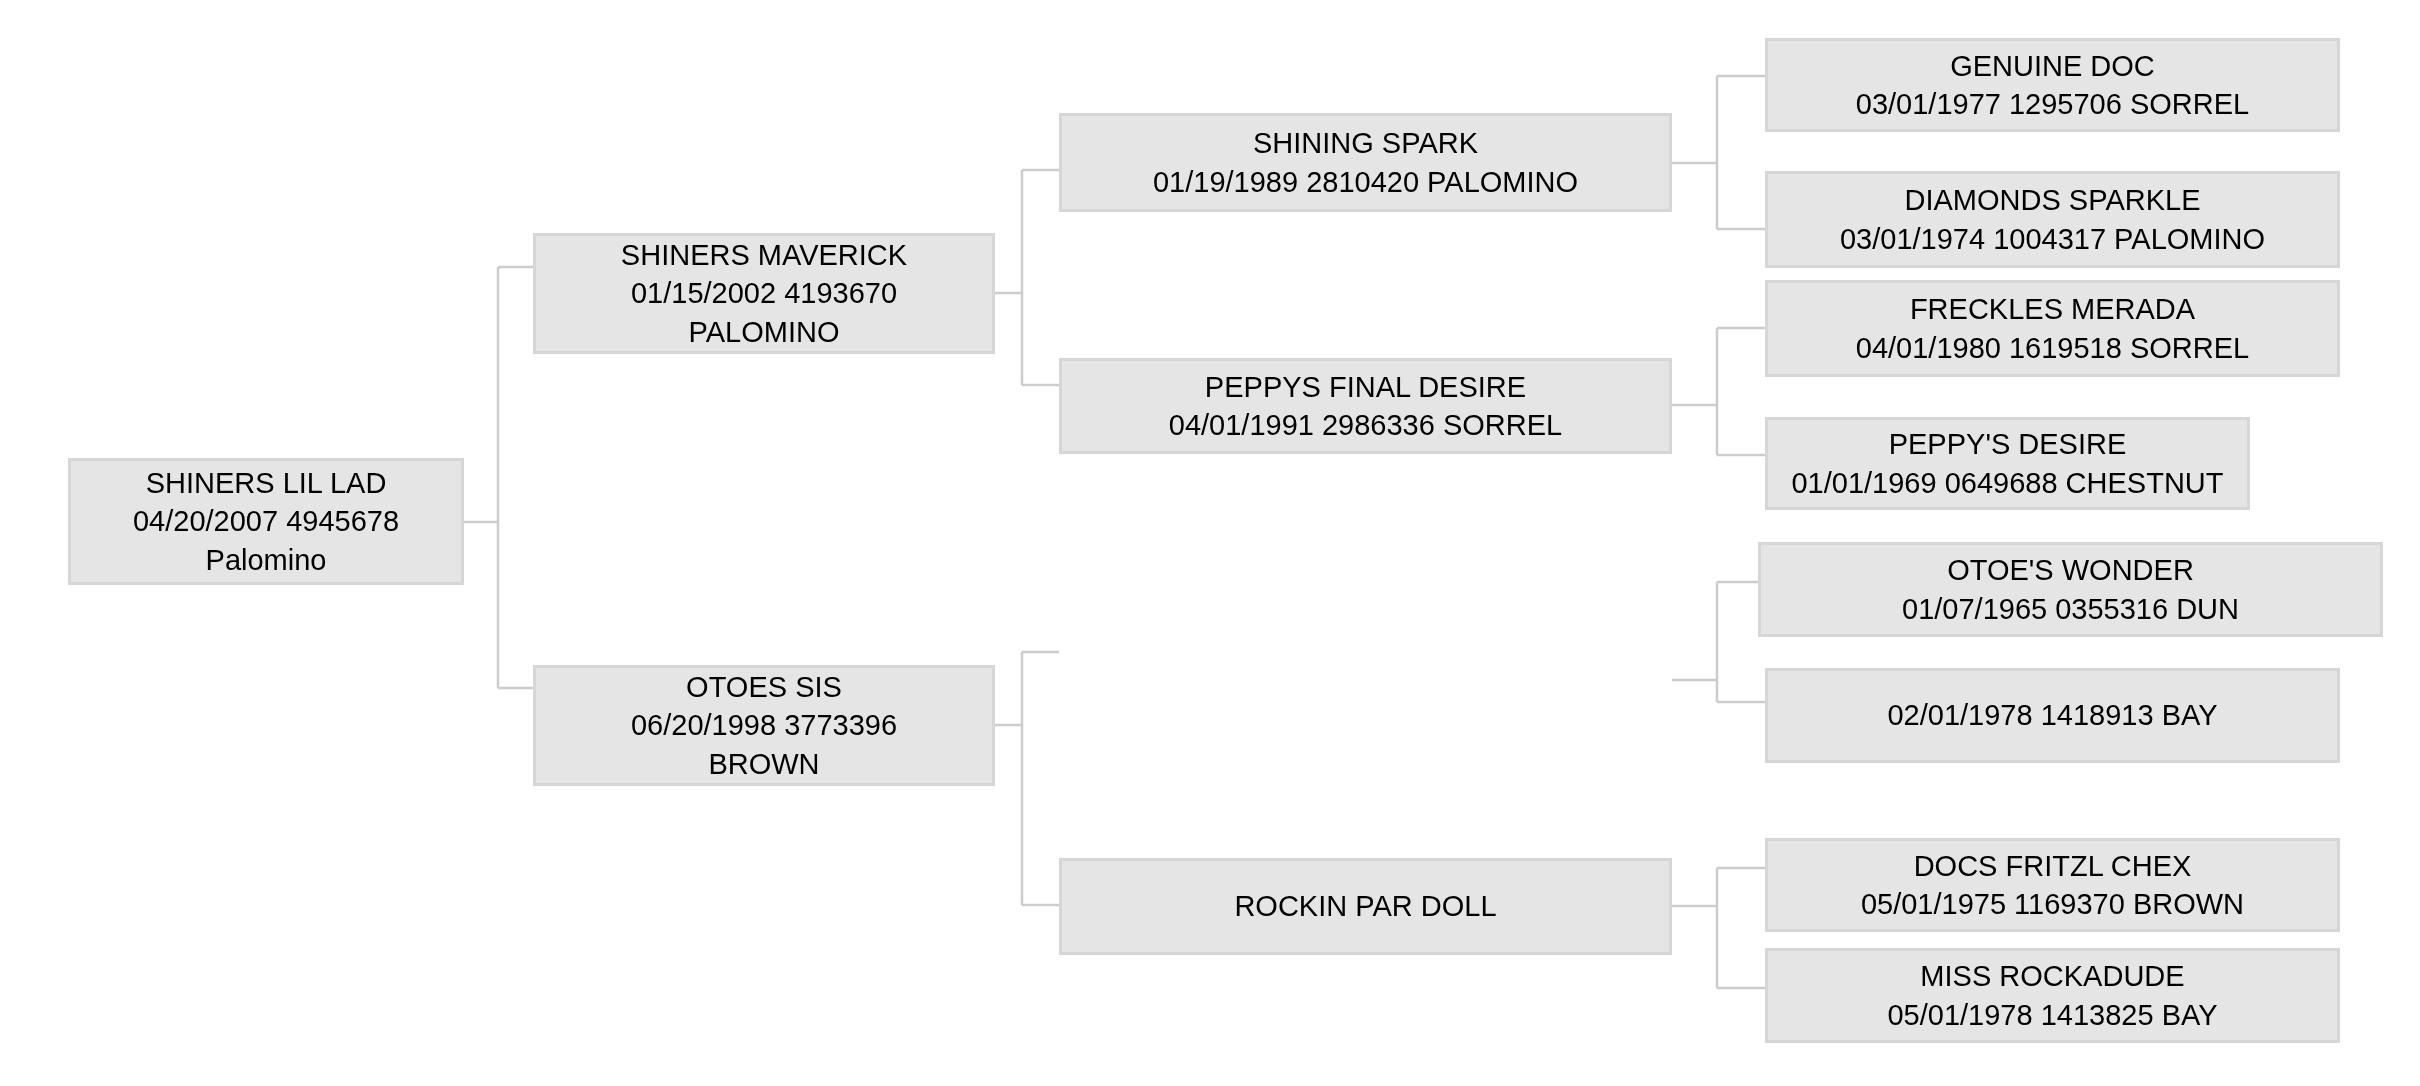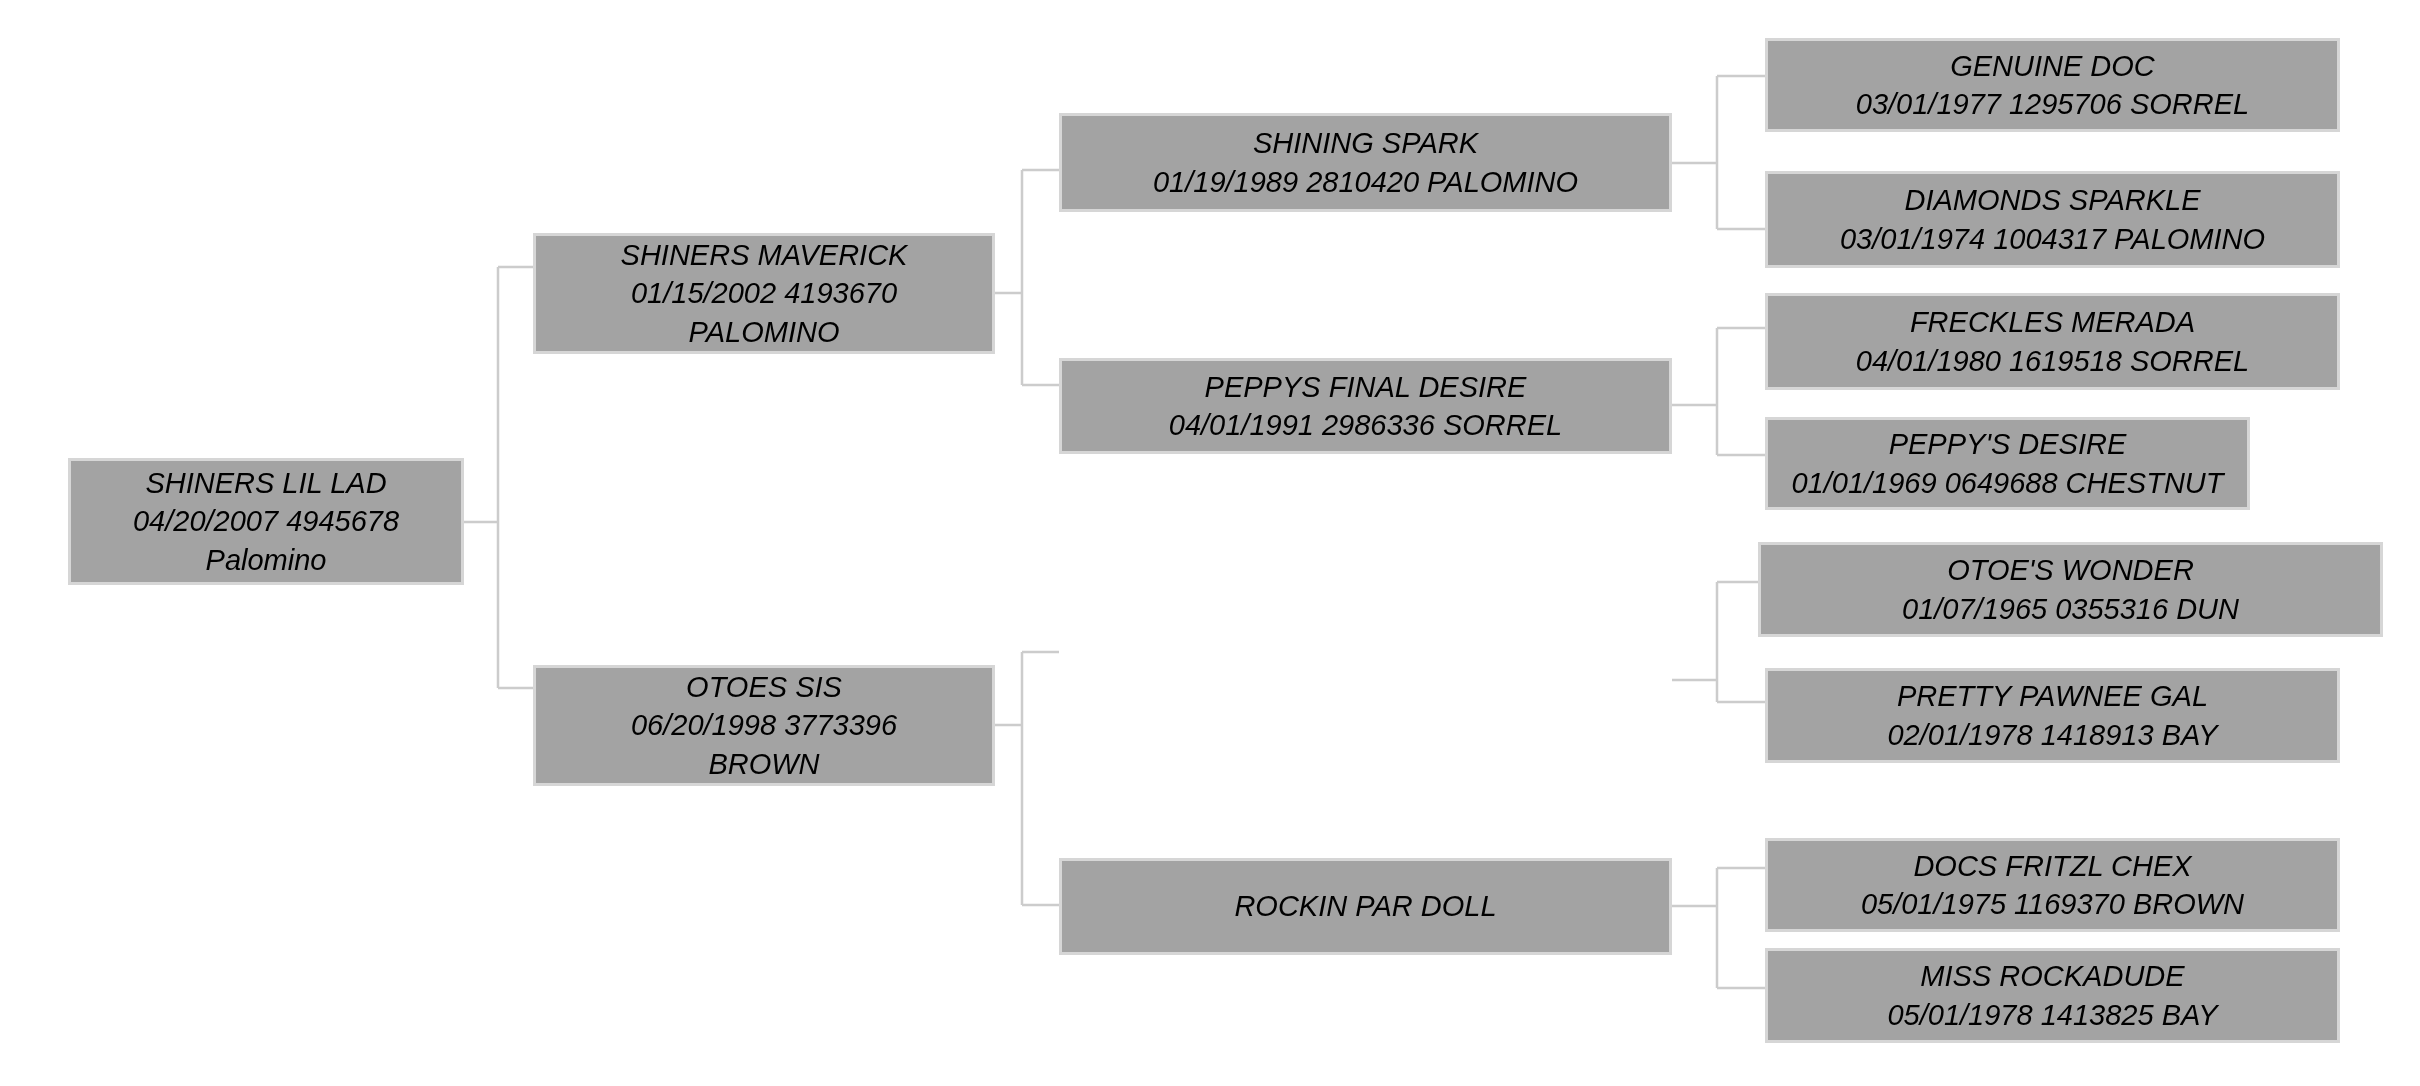--- a/index.html
+++ b/index.html
@@ -15,31 +15,30 @@
     background:var(--bg);
     font-family:"Liberation Sans", sans-serif;
     color:var(--text);
   }
   #edges{position:absolute;left:0;top:0;width:2420px;height:1086px;}
   .edge{stroke:var(--line);stroke-width:2.5;fill:none;}
   .node{
     position:absolute;
     box-sizing:border-box;
     border:3px solid var(--box-border);
-    background:#a3a3a3;
+    background:#e5e5e5;
     display:flex;
     flex-direction:column;
     justify-content:center;
     align-items:center;
     text-align:center;
     font-size:29px;
     line-height:1.32;
     white-space:nowrap;
     overflow:hidden;
-    font-style:italic;
   }
 </style>
 </head>
 <body>
 
 <div id="canvas">
 
   <svg id="edges" viewBox="0 0 2420 1086" xmlns="http://www.w3.org/2000/svg">
     <path class="edge" d="M464 522 H498 M498 267 V688 M498 267 H533 M498 688 H533"></path>
     <path class="edge" d="M995 293 H1022 M1022 170 V385 M1022 170 H1059 M1022 385 H1059"></path>
@@ -86,37 +85,36 @@
   <div class="node" style="left:1765px;top:38px;width:575px;height:94px">
     <div>GENUINE DOC</div>
     <div>03/01/1977 1295706 SORREL</div>
   </div>
 
   <div class="node" style="left:1765px;top:171px;width:575px;height:97px">
     <div>DIAMONDS SPARKLE</div>
     <div>03/01/1974 1004317 PALOMINO</div>
   </div>
 
-  <div class="node" style="left:1765px;top:293px;width:575px;height:97px">
+  <div class="node" style="left:1765px;top:280px;width:575px;height:97px">
     <div>FRECKLES MERADA</div>
     <div>04/01/1980 1619518 SORREL</div>
   </div>
 
   <div class="node" style="left:1765px;top:417px;width:485px;height:93px">
     <div>PEPPY'S DESIRE</div>
     <div>01/01/1969 0649688 CHESTNUT</div>
   </div>
 
   <div class="node" style="left:1758px;top:542px;width:625px;height:95px">
     <div>OTOE'S WONDER</div>
     <div>01/07/1965 0355316 DUN</div>
   </div>
 
   <div class="node" style="left:1765px;top:668px;width:575px;height:95px">
-    <div>PRETTY PAWNEE GAL</div>
     <div>02/01/1978 1418913 BAY</div>
   </div>
 
   <div class="node" style="left:1765px;top:838px;width:575px;height:94px">
     <div>DOCS FRITZL CHEX</div>
     <div>05/01/1975 1169370 BROWN</div>
   </div>
 
   <div class="node" style="left:1765px;top:948px;width:575px;height:95px">
     <div>MISS ROCKADUDE</div>

